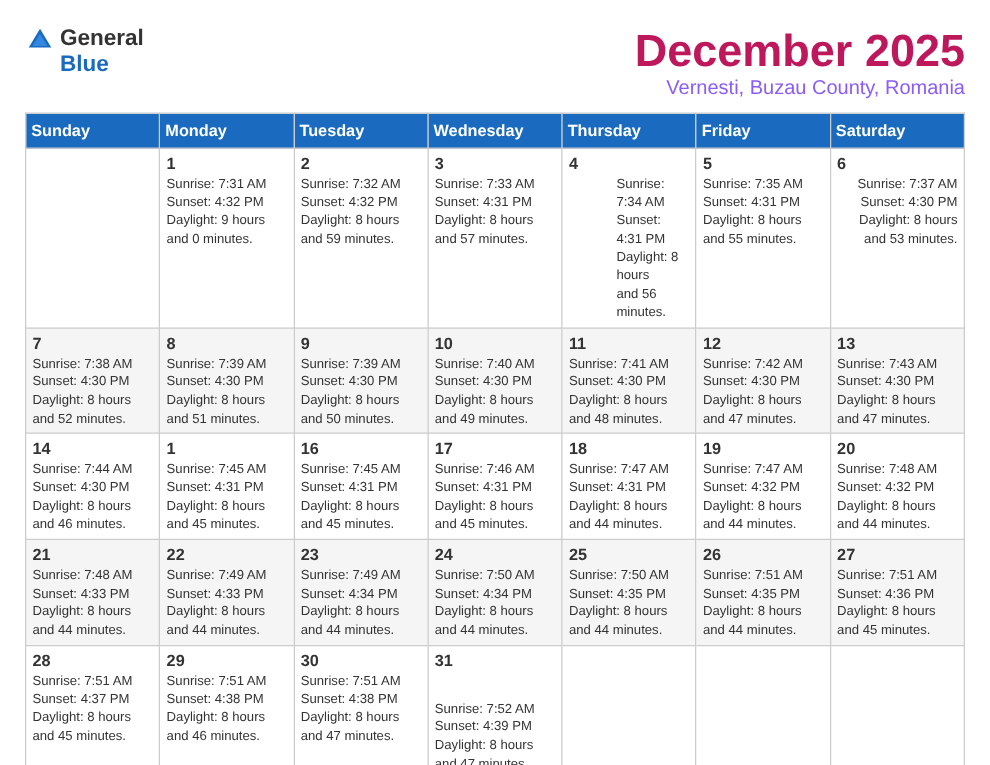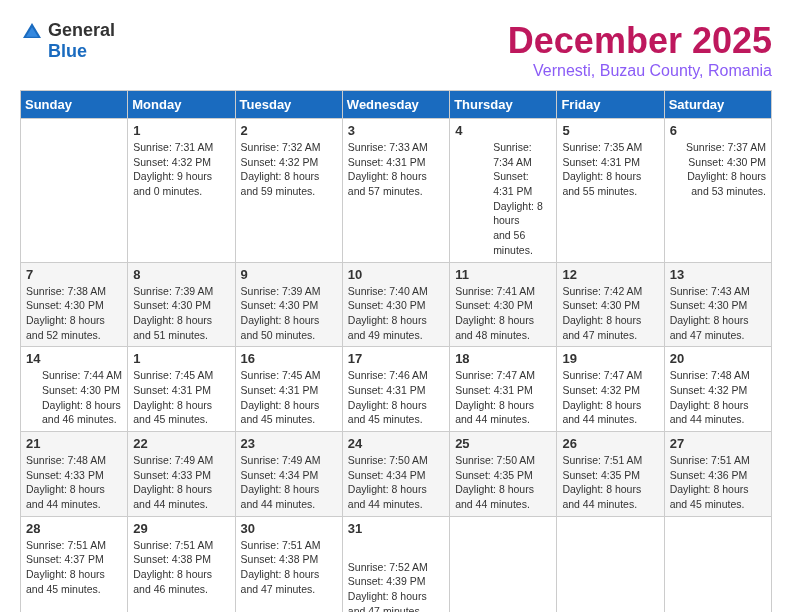--- a/index.html
+++ b/index.html
@@ -183,21 +183,21 @@
           <span class="day-number">13</span>
           <div class="day-info" style="white-space: pre-line;">Sunrise: 7:43 AM
 Sunset: 4:30 PM
 Daylight: 8 hours
 and 47 minutes.</div>
         </td>
       </tr>
       <tr>
         <td>
           <span class="day-number">14</span>
-          <div class="day-info" style="white-space: pre-line; margin-left: 16px;">Sunrise: 7:44 AM
+          <div class="day-info" style="white-space: pre-line;">Sunrise: 7:44 AM
 Sunset: 4:30 PM
 Daylight: 8 hours
 and 46 minutes.</div>
         </td>
         <td>
           <span class="day-number">1</span>
           <div class="day-info" style="white-space: pre-line;">Sunrise: 7:45 AM
 Sunset: 4:31 PM
 Daylight: 8 hours
 and 45 minutes.</div>

